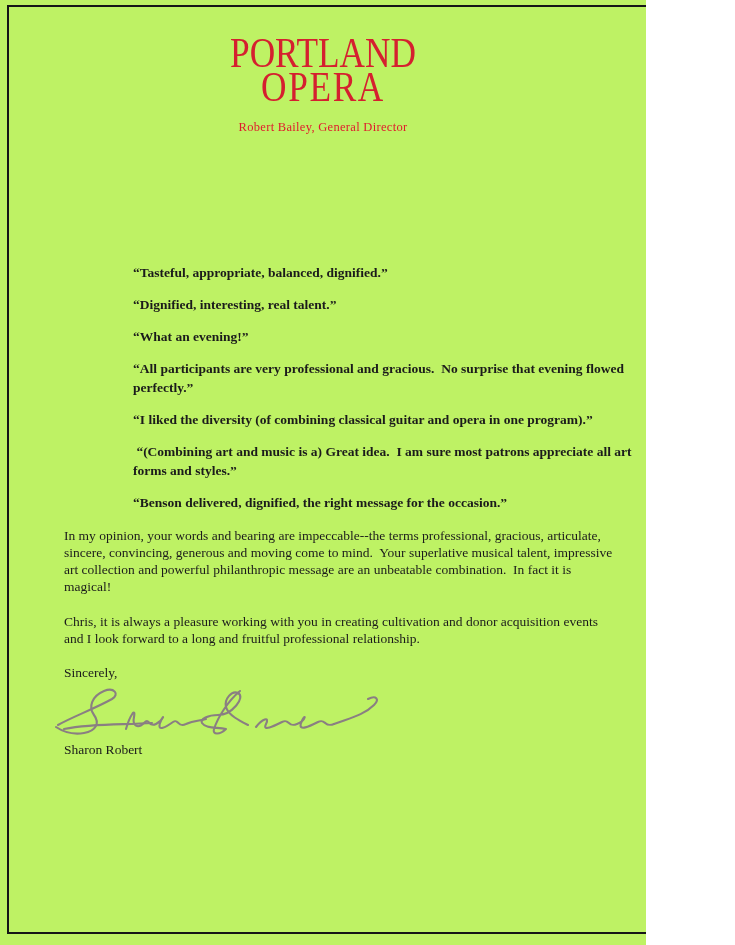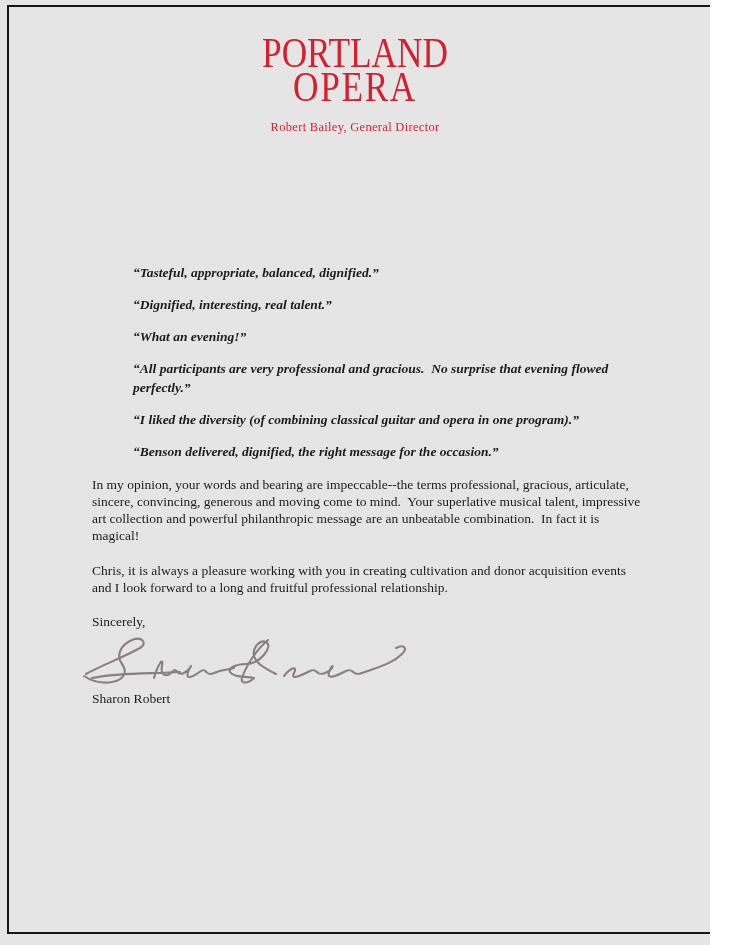--- a/index.html
+++ b/index.html
@@ -2,23 +2,23 @@
 <html><head>
 <meta charset="utf-8">
 <style>
   html, body {
     margin: 0;
     padding: 0;
     background: #ffffff;
   }
   .page {
     position: relative;
-    width: 710px;
+    width: 646px;
     height: 945px;
-    background: #e5e5e5;
+    background: #bef264;
     font-family: "Liberation Serif", serif;
     color: #1c1c1c;
     overflow: hidden;
   }
   .scan-frame {
     position: absolute;
     top: 5px;
     left: 7px;
     width: 719px;
     height: 929px;
@@ -52,30 +52,29 @@
     letter-spacing: 0.3px;
     font-family: "Liberation Serif", serif;
   }
   .quotes-section {
     margin-top: 128px;
     margin-left: 133px;
     width: 516px;
   }
   .quote-line {
     font-size: 13.5px;
-    font-style: italic;
     font-weight: bold;
     line-height: 19px;
     margin: 0 0 13px 0;
     white-space: pre-wrap;
     color: #1b1b1b;
   }
   .body-section {
     margin-top: 15px;
-    margin-left: 92px;
+    margin-left: 64px;
     width: 556px;
   }
   .body-paragraph {
     font-size: 13.5px;
     line-height: 17px;
     margin: 0 0 18px 0;
     white-space: pre-wrap;
     color: #1b1b1b;
   }
   .salutation {
@@ -111,20 +110,21 @@
     </div>
     <div class="subtitle">Robert Bailey, General Director</div>
   </div>
 
   <div class="quotes-section">
     <p class="quote-line">“Tasteful, appropriate, balanced, dignified.”</p>
     <p class="quote-line">“Dignified, interesting, real talent.”</p>
     <p class="quote-line">“What an evening!”</p>
     <p class="quote-line">“All participants are very professional and gracious.  No surprise that evening flowed perfectly.”</p>
     <p class="quote-line">“I liked the diversity (of combining classical guitar and opera in one program).”</p>
+    <p class="quote-line"> “(Combining art and music is a) Great idea.  I am sure most patrons appreciate all art forms and styles.”</p>
     <p class="quote-line">“Benson delivered, dignified, the right message for the occasion.”</p>
   </div>
 
   <div class="body-section">
     <p class="body-paragraph">In my opinion, your words and bearing are impeccable--the terms professional, gracious, articulate, sincere, convincing, generous and moving come to mind.  Your superlative musical talent, impressive art collection and powerful philanthropic message are an unbeatable combination.  In fact it is magical!</p>
     <p class="body-paragraph">Chris, it is always a pleasure working with you in creating cultivation and donor acquisition events and I look forward to a long and fruitful professional relationship.</p>
 
     <p class="salutation">Sincerely,</p>
 
     <div class="signature-wrap">

